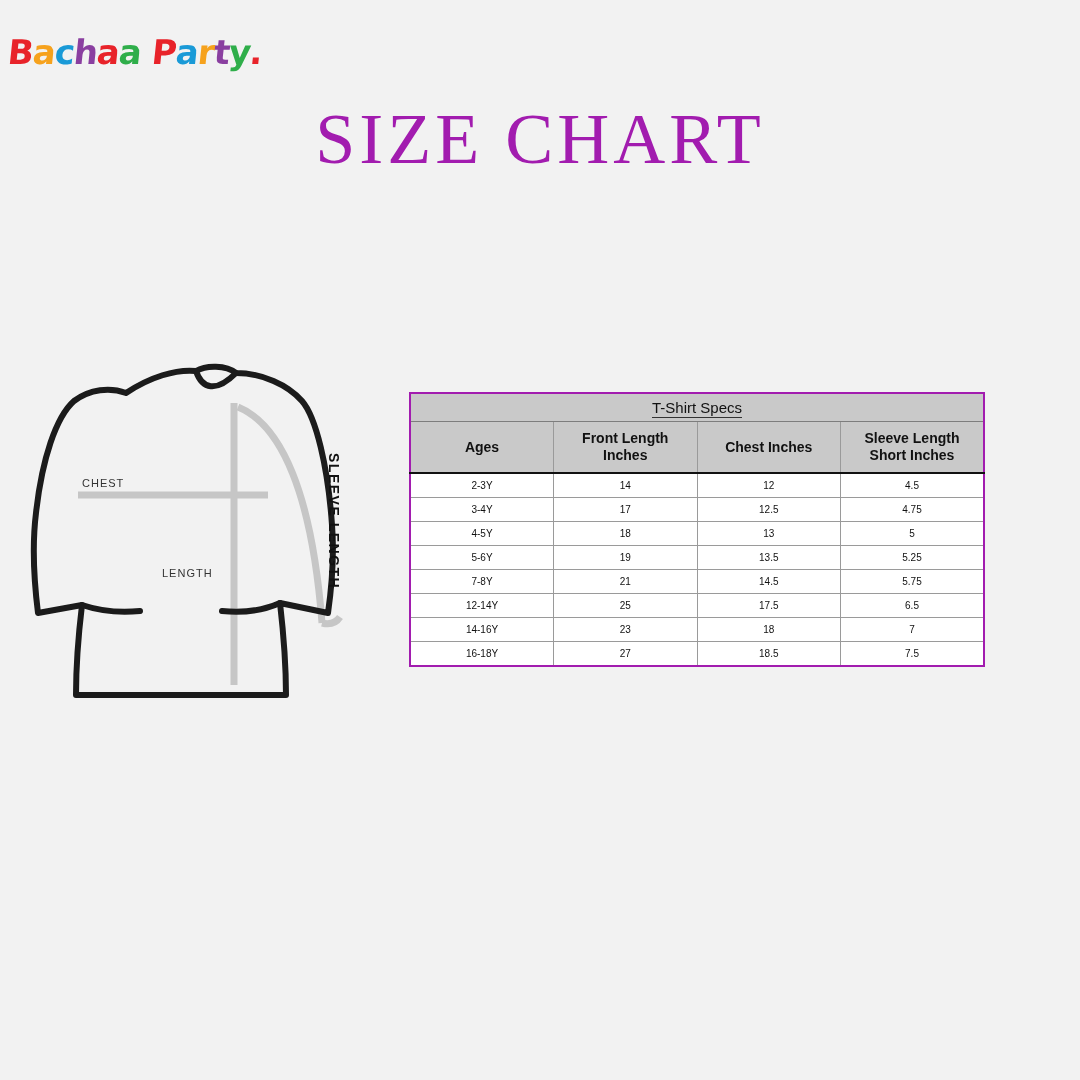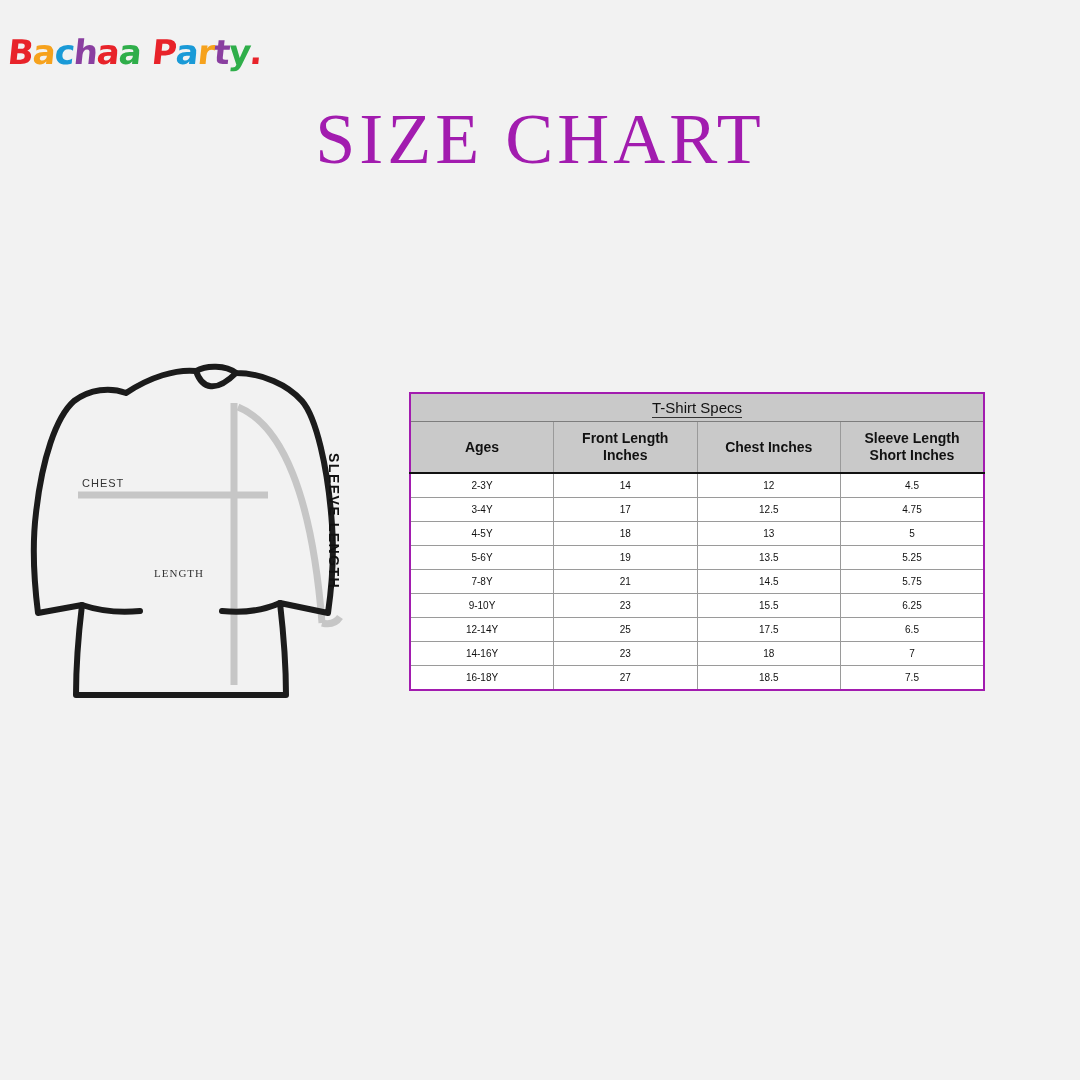--- a/index.html
+++ b/index.html
@@ -58,21 +58,21 @@
     height: 390px;
   }
   .shirt-label {
     position: absolute;
     font-family: "Liberation Sans", sans-serif;
     font-size: 11px;
     color: #333;
     letter-spacing: 1px;
   }
   #label-chest { left: 52px; top: 122px; }
-  #label-length { left: 124px; top: 212px; font-family: Liberation Serif, serif; }
+  #label-length { left: 132px; top: 212px; }
   #label-sleeve {
     left: 296px;
     top: 98px;
     writing-mode: vertical-rl;
     font-size: 14px;
     font-weight: bold;
     letter-spacing: 1.5px;
     color: #111;
   }
 
@@ -210,26 +210,20 @@
           <td class="c-chest">13.5</td>
           <td class="c-sleeve">5.25</td>
         </tr>
         <tr>
           <td class="c-age">7-8Y</td>
           <td class="c-front">21</td>
           <td class="c-chest">14.5</td>
           <td class="c-sleeve">5.75</td>
         </tr>
         <tr>
-          <td class="c-age">9-10Y</td>
-          <td class="c-front">23</td>
-          <td class="c-chest">15.5</td>
-          <td class="c-sleeve">6.25</td>
-        </tr>
-        <tr>
           <td class="c-age">12-14Y</td>
           <td class="c-front">25</td>
           <td class="c-chest">17.5</td>
           <td class="c-sleeve">6.5</td>
         </tr>
         <tr>
           <td class="c-age">14-16Y</td>
           <td class="c-front">23</td>
           <td class="c-chest">18</td>
           <td class="c-sleeve">7</td>

